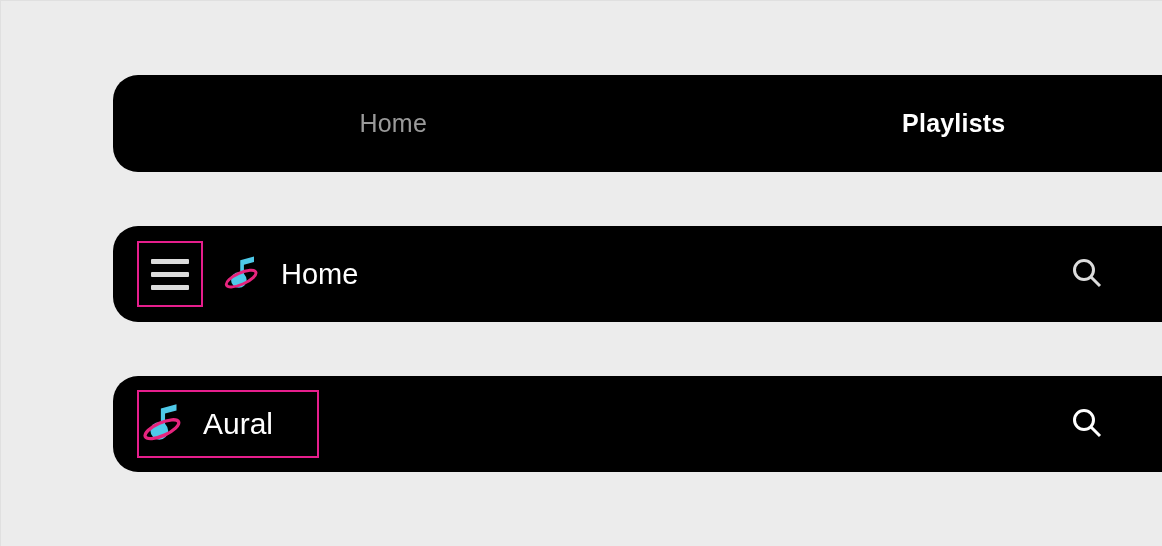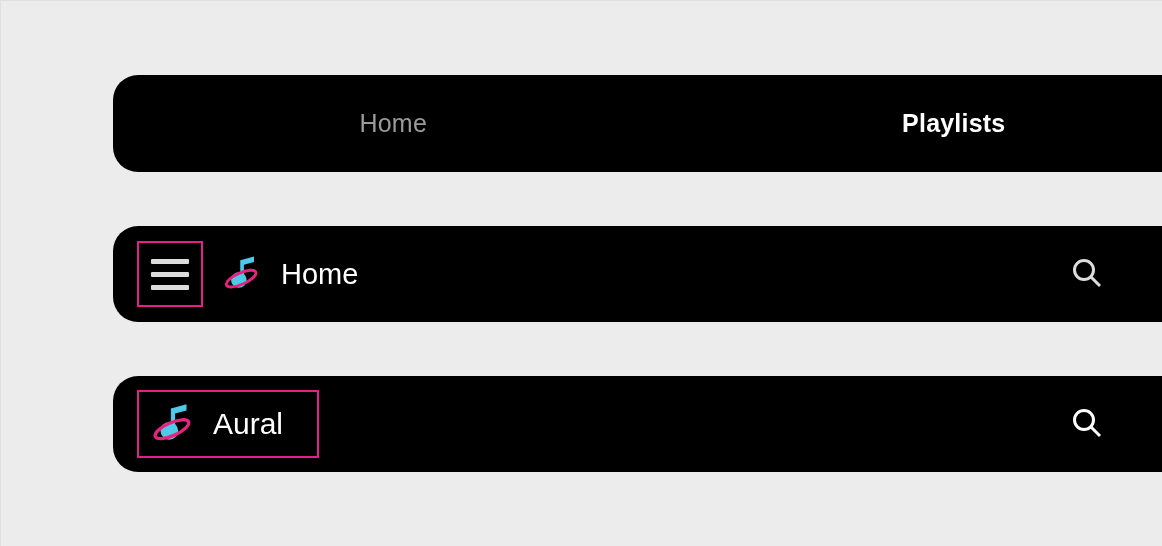--- a/index.html
+++ b/index.html
@@ -112,21 +112,20 @@
   .brand-box {
     position: absolute;
     left: 24px;
     top: 14px;
     height: 68px;
     width: 182px;
     border: 2px solid #e61e8c;
     box-sizing: border-box;
     display: flex;
     align-items: center;
-    padding-left: 10px;
     gap: 14px;
   }
   .brand-box .brand-title {
     font-size: 30px;
   }
 
   
   .actions {
     position: absolute;
     right: 0;

